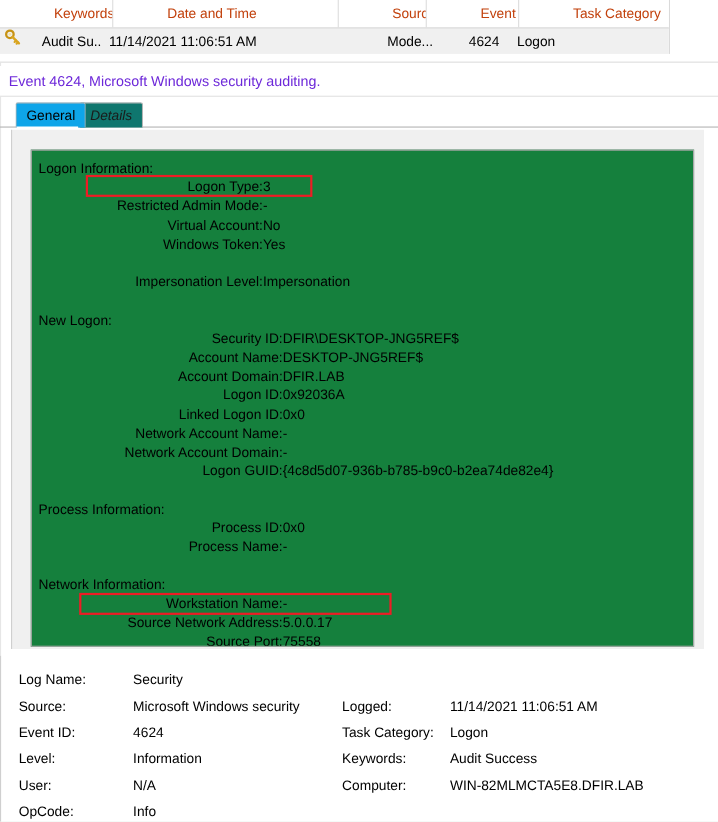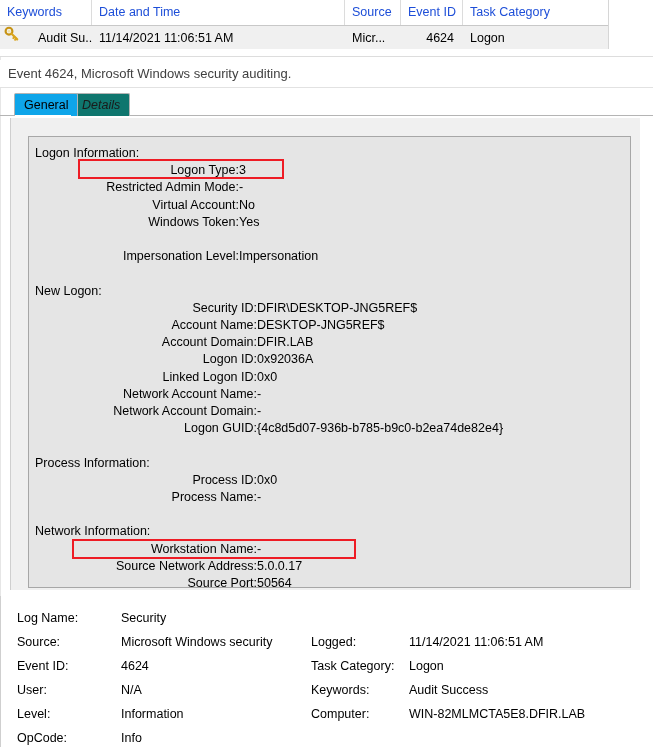--- a/index.html
+++ b/index.html
@@ -30,24 +30,25 @@
     align-items: center;
     background: #ffffff;
     border-bottom: 1px solid #c8c8c8;
   }
   .evt-header .col {
     height: 25px;
     line-height: 25px;
     padding-left: 7px;
     box-sizing: border-box;
     border-right: 1px solid #dcdcdc;
-    color: #1d4ed8;
+    color: #c2410c;
     font-size: 12.5px;
     overflow: hidden;
     white-space: nowrap;
+    margin-left: 42px;
   }
   .evt-row {
     display: flex;
     height: 24px;
     align-items: center;
     background: #f0f0f0;
   }
   .evt-row .col {
     height: 24px;
     line-height: 24px;
@@ -87,21 +88,21 @@
   
   .evt-title {
     position: absolute;
     left: 0; top: 60px;
     width: 653px;
     height: 28px;
     line-height: 28px;
     padding-left: 8px;
     box-sizing: border-box;
     font-size: 13px;
-    color: #404040;
+    color: #6d28d9;
     background: #ffffff;
     border-bottom: 1px solid #e2e2e2;
   }
 
   
   .tabstrip {
     position: absolute;
     left: 0; top: 93px;
     width: 653px;
     height: 23px;
@@ -154,21 +155,21 @@
     left: 10px; top: 118px;
     width: 630px; height: 472px;
     background: #f0f0f0;
     box-sizing: border-box;
     border-left: 1px solid #cfcfcf;
   }
   .desc-box {
     position: absolute;
     left: 28px; top: 136px;
     width: 603px; height: 452px;
-    background: #e5e5e5;
+    background: #15803d;
     border: 1px solid #a7a7a7;
     box-sizing: border-box;
     overflow: hidden;
   }
   .desc-inner {
     position: relative;
     padding: 8px 0 0 6px;
     font-size: 12.5px;
     line-height: 17.2px;
     color: #000000;
@@ -259,21 +260,21 @@
           <circle cx="5" cy="5.2" r="3.4" fill="none" stroke="#c79314" stroke-width="2.1"></circle>
           <circle cx="5" cy="5.2" r="1.3" fill="#f3e3a8"></circle>
           <path d="M7.3 7.5 L13.2 13.4" stroke="#d9a520" stroke-width="2.2" stroke-linecap="round"></path>
           <path d="M10.6 10.8 L9.3 12.1" stroke="#d9a520" stroke-width="2" stroke-linecap="round"></path>
           <path d="M12.3 12.5 L11.1 13.7" stroke="#d9a520" stroke-width="2" stroke-linecap="round"></path>
         </svg>
       </span>
       <span>Audit Su...</span>
     </div>
     <div class="col c-datetime">11/14/2021 11:06:51 AM</div>
-    <div class="col c-source">Micr...</div>
+    <div class="col c-source">Mode...</div>
     <div class="col c-eventid">4624</div>
     <div class="col c-category">Logon</div>
   </div>
 </div>
 <div class="list-bottom-gap"></div>
 
 <div class="evt-title">Event 4624, Microsoft Windows security auditing.</div>
 
 <div class="tab-underline"></div>
 <div class="tabstrip">
@@ -374,21 +375,21 @@
       <div class="row-line">
         <span class="row-label w-lbl-b">Workstation Name:</span>
         <span class="row-val">-</span>
       </div>
       <div class="row-line">
         <span class="row-label w-lbl-b">Source Network Address:</span>
         <span class="row-val">5.0.0.17</span>
       </div>
       <div class="row-line">
         <span class="row-label w-lbl-b">Source Port:</span>
-        <span class="row-val">50564</span>
+        <span class="row-val">75558</span>
       </div>
     </div>
 
   </div>
 </div>
 
 <div class="redbox" id="redbox-logon-type"></div>
 <div class="redbox" id="redbox-source-addr"></div>
 
 <div class="meta">
@@ -399,28 +400,28 @@
     </div>
     <div class="meta-row">
       <span class="meta-label">Source:</span>
       <span class="meta-value">Microsoft Windows security</span>
     </div>
     <div class="meta-row">
       <span class="meta-label">Event ID:</span>
       <span class="meta-value">4624</span>
     </div>
     <div class="meta-row">
+      <span class="meta-label">Level:</span>
+      <span class="meta-value">Information</span>
+    </div>
+    <div class="meta-row">
       <span class="meta-label">User:</span>
       <span class="meta-value">N/A</span>
     </div>
     <div class="meta-row">
-      <span class="meta-label">Level:</span>
-      <span class="meta-value">Information</span>
-    </div>
-    <div class="meta-row">
       <span class="meta-label">OpCode:</span>
       <span class="meta-value">Info</span>
     </div>
   </div>
 
   <div class="meta-col right">
     <div class="meta-row" style="height:24px;"></div>
     <div class="meta-row">
       <span class="meta-label">Logged:</span>
       <span class="meta-value">11/14/2021 11:06:51 AM</span>

